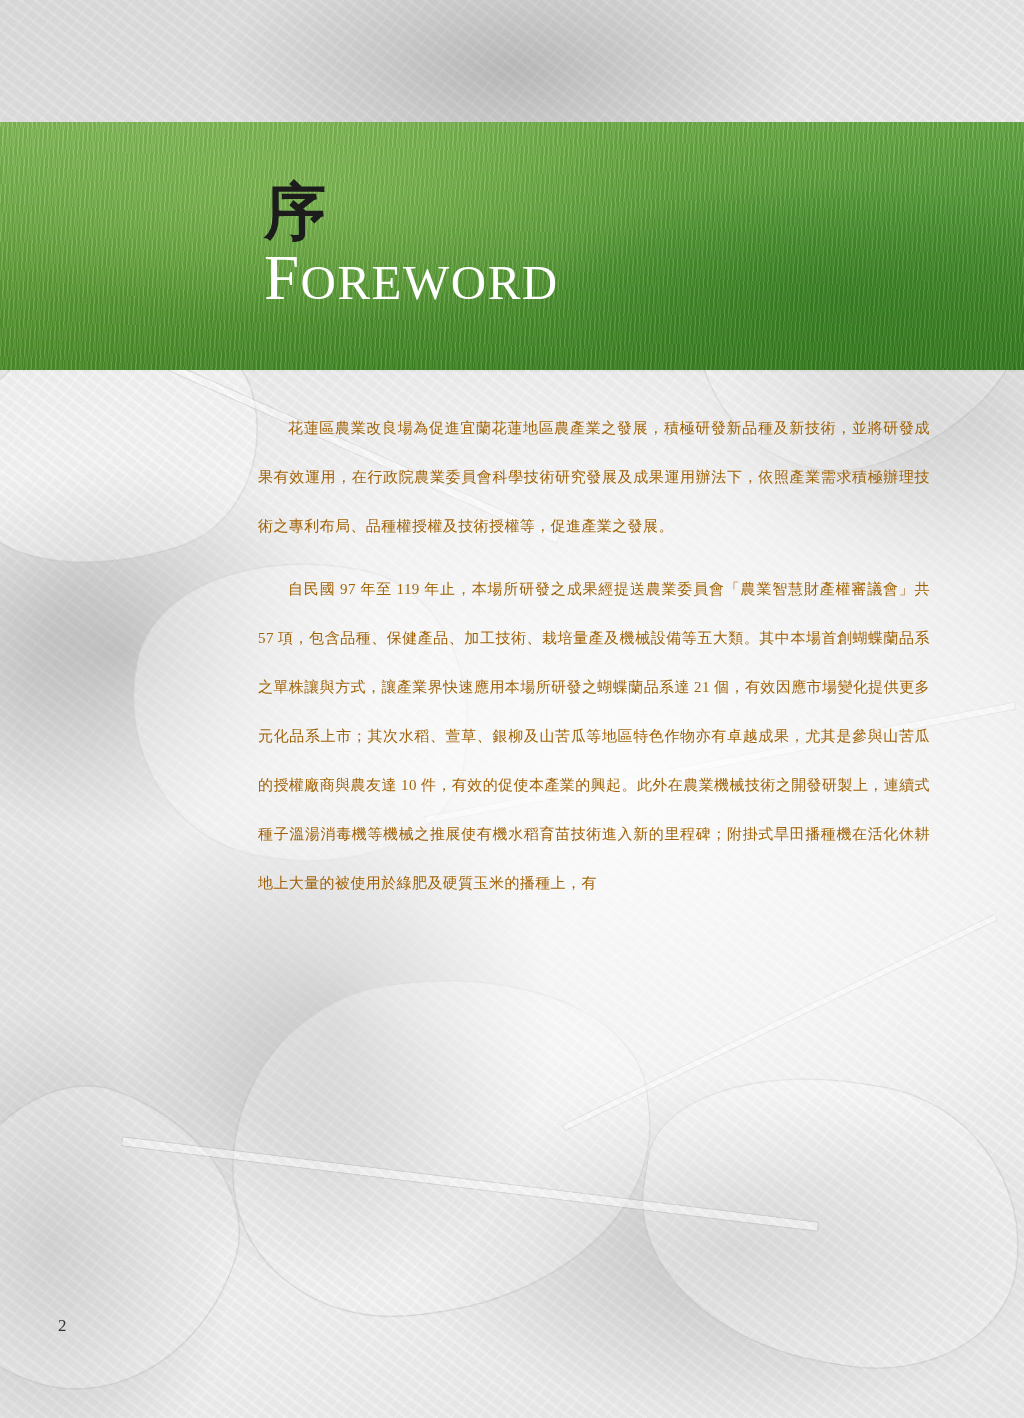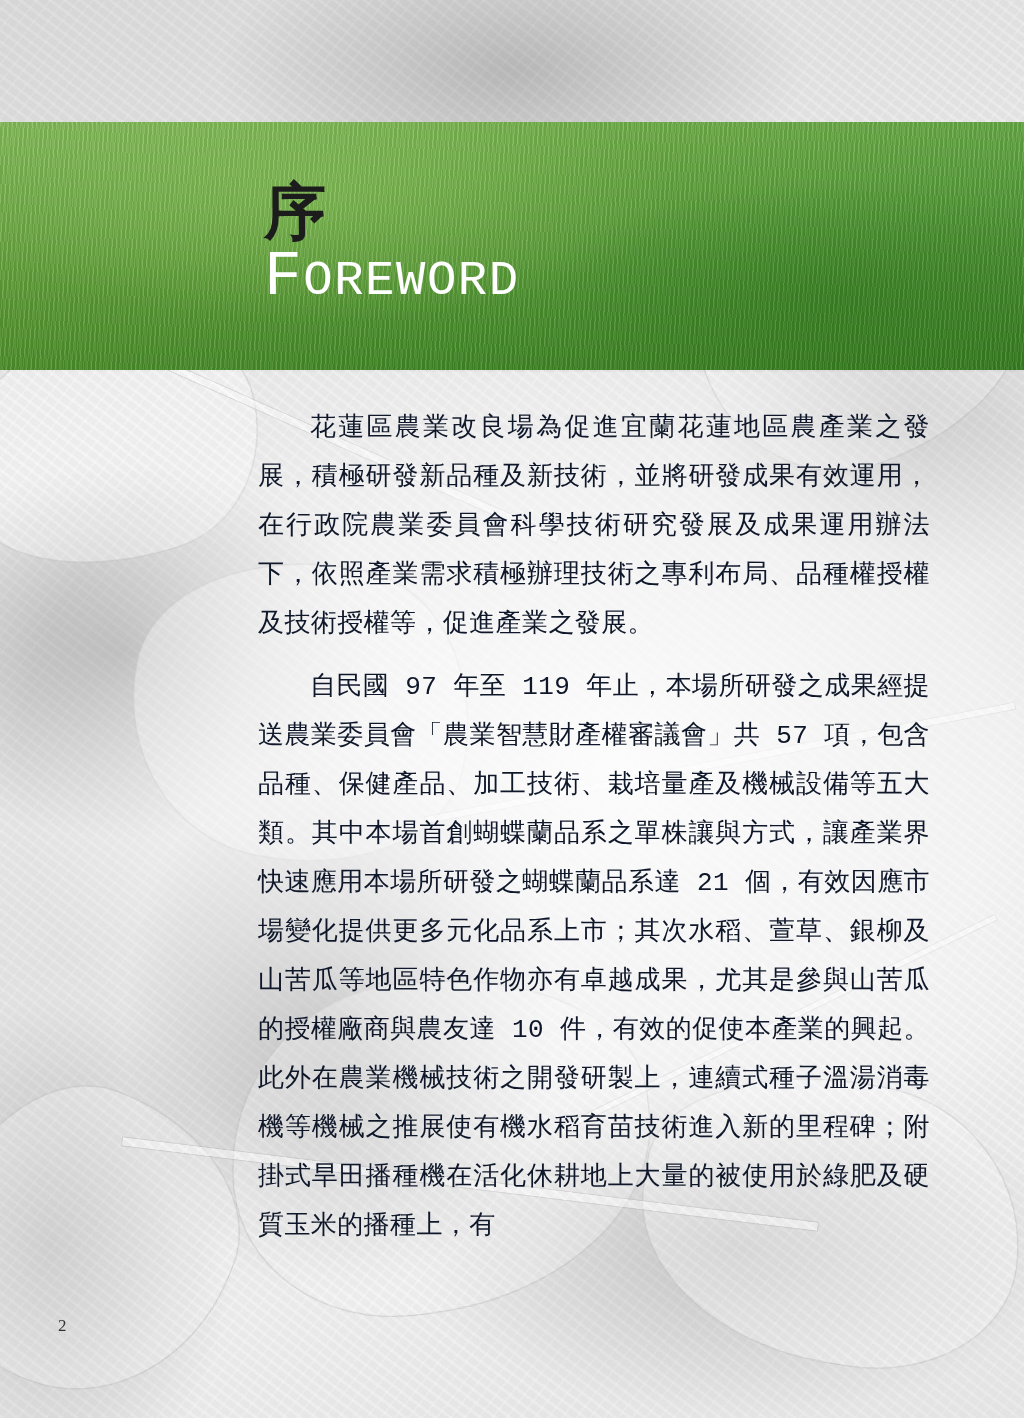--- a/index.html
+++ b/index.html
@@ -111,42 +111,42 @@
   .cjk-title {
     font-family: "DejaVu Serif", "Liberation Serif", serif;
     font-size: 62px;
     line-height: 1;
     color: #1c1c1c;
     font-weight: 700;
     letter-spacing: 2px;
     margin-bottom: 2px;
   }
   .en-title {
-    font-family: Liberation Mono, monospace;
+    font-family: Liberation Serif, serif;
     font-size: 63px;
     line-height: 1.05;
     color: #ffffff;
     letter-spacing: 1.5px;
     font-weight: 400;
   }
   .en-title .cap { font-size: 63px; }
   .en-title .sc  { font-size: 49px; }
 
   
   .body-copy {
     position: absolute;
     left: 258px;
     top: 404px;
     width: 672px;
   }
   .para {
-    font-family: Liberation Mono, monospace;
-    font-size: 26px;
+    font-family: Liberation Serif, serif;
+    font-size: 15px;
     line-height: 49px;
-    color: #0f172a;
+    color: #a16207;
     text-align: justify;
     text-justify: inter-ideograph;
     text-indent: 2em;
     margin: 0;
     letter-spacing: .4px;
   }
   .para + .para { margin-top: 14px; }
 
   
   .folio {

